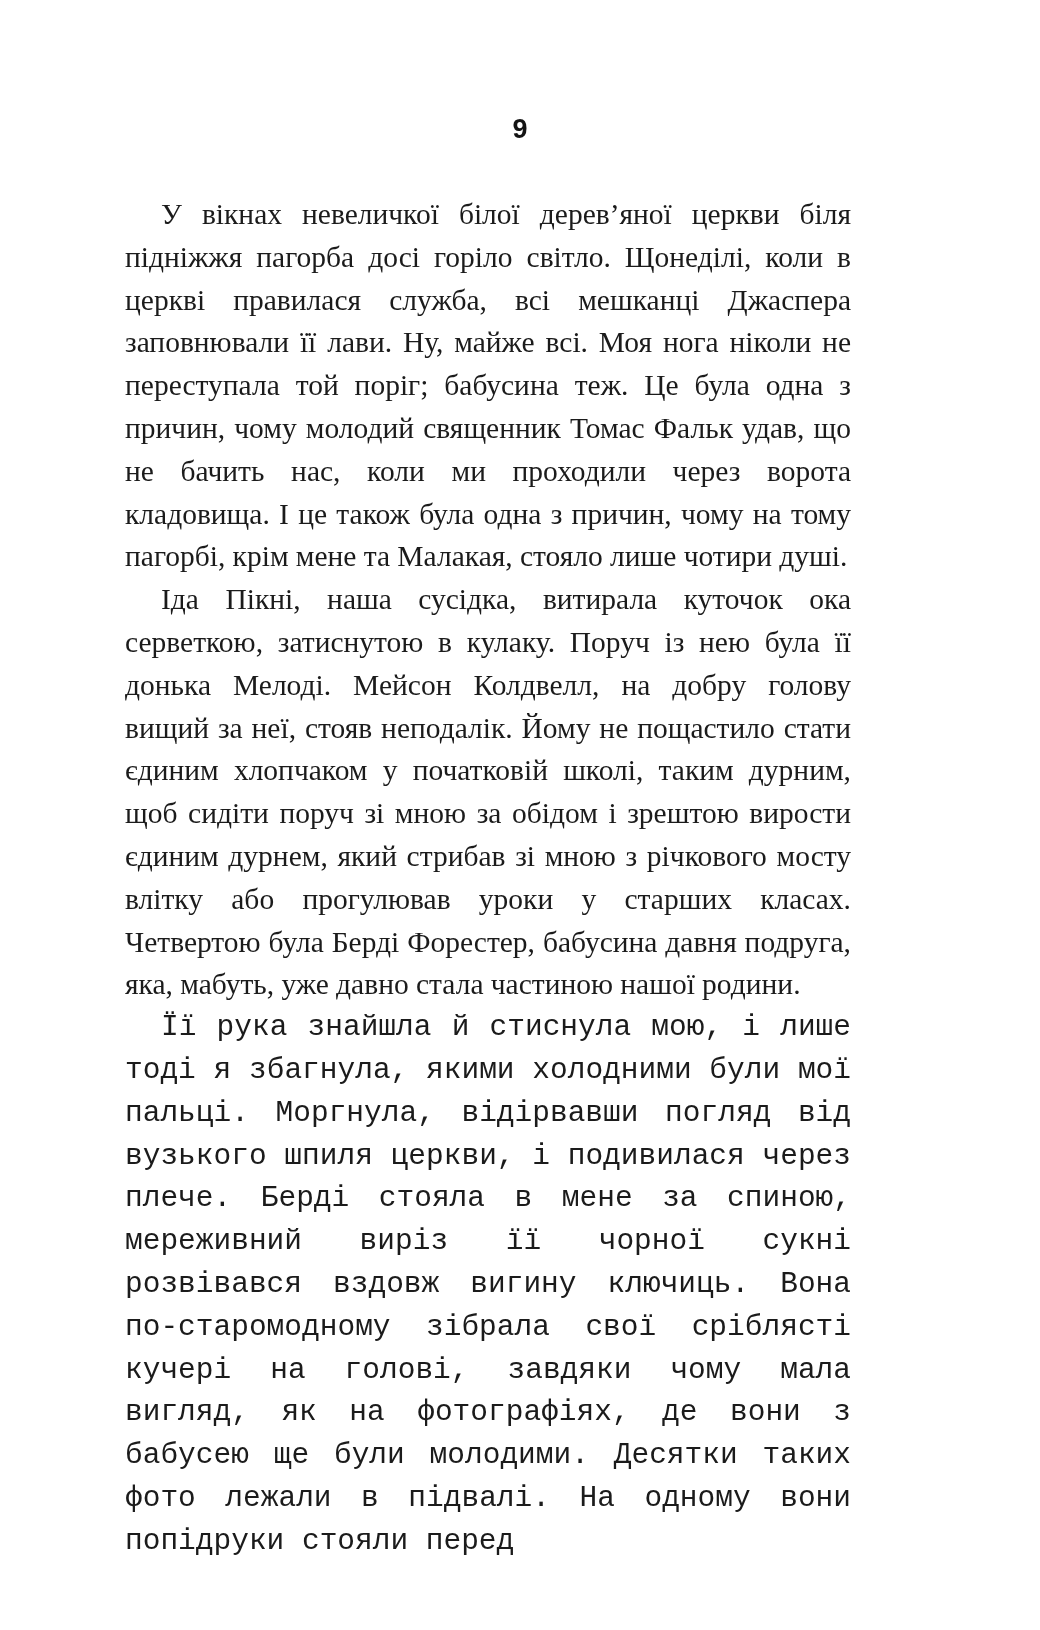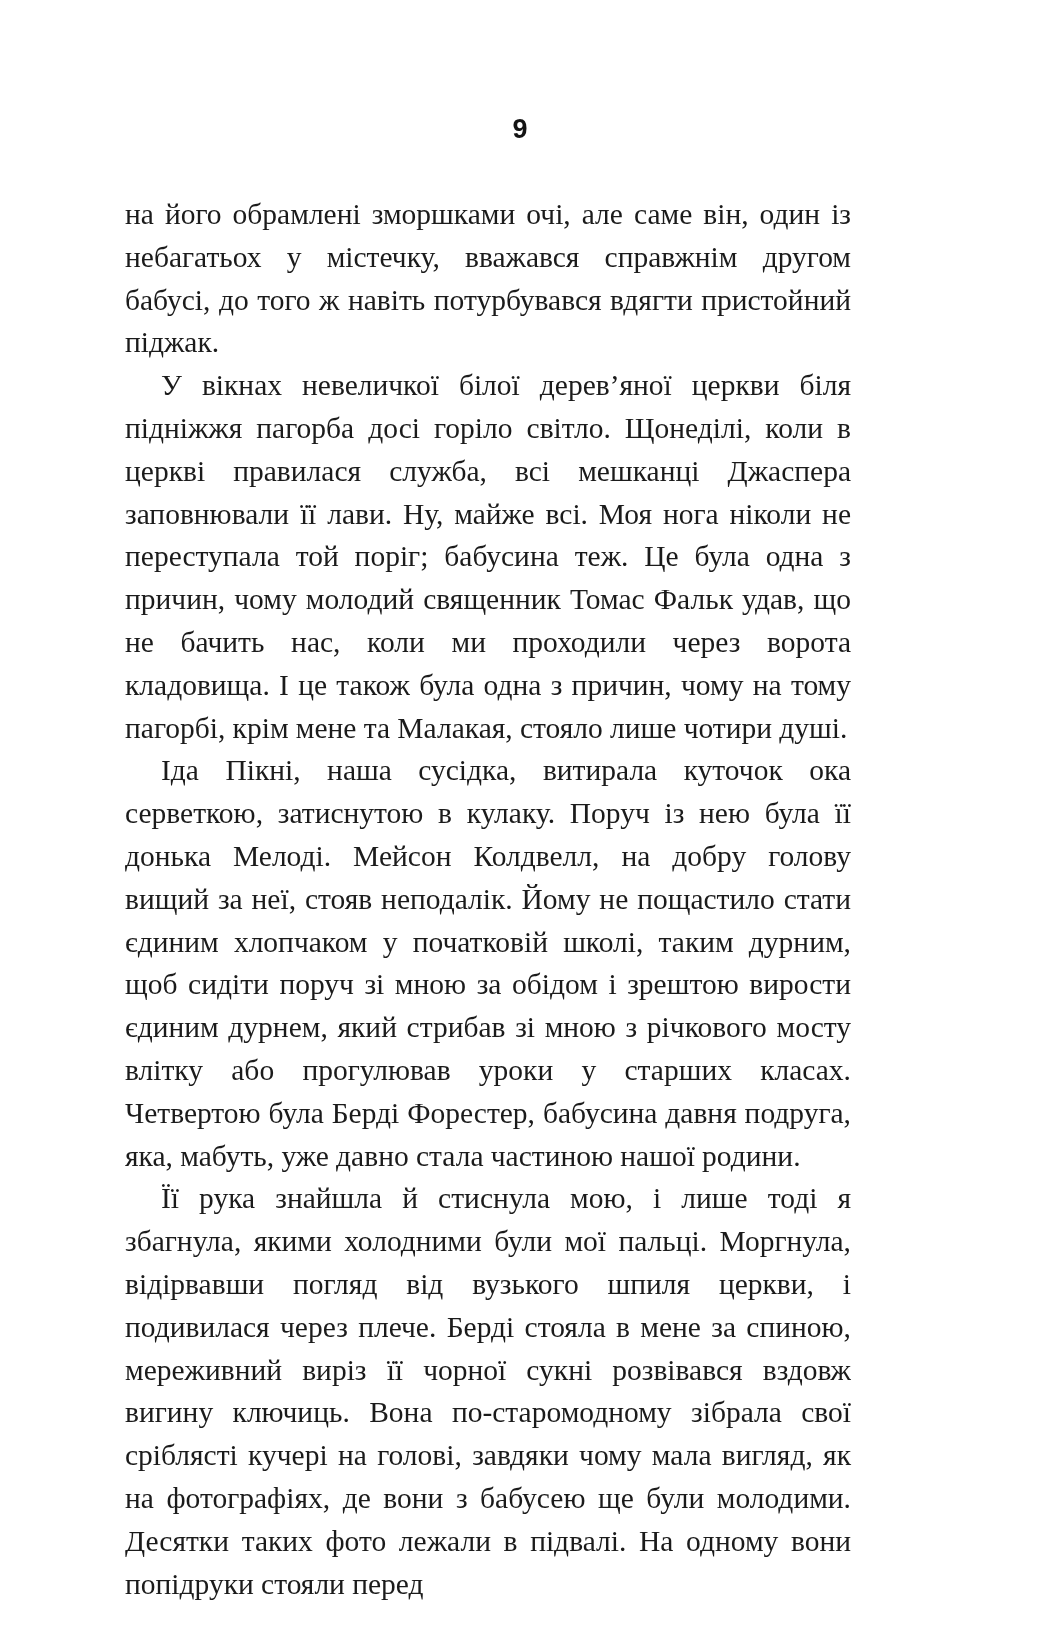--- a/index.html
+++ b/index.html
@@ -54,33 +54,33 @@
     text-justify: inter-word;
     text-indent: 36px;
     hyphens: manual;
     word-spacing: -0.1px;
   }
   .para.cont {
     text-indent: 0;
   }
   .para.last-full {
     text-align: justify;
+    font-family: Liberation Mono, monospace;
   }
   
 </style>
 </head>
 <body>
 
 <div class="page">
 
   <div class="folio">9</div>
 
   <div class="textblock">
 
-    <p class="para cont">на його обрамлені зморшками очі, але саме він, один із небагатьох у містечку, вважався справжнім другом бабусі, до того ж навіть потурбувався вдягти пристойний піджак.</p>
 
     <p class="para">У вікнах невеличкої білої дерев’яної церкви біля підніжжя пагорба досі горіло світло. Щонеділі, коли в церкві правилася служба, всі мешканці Джаспера заповнювали її лави. Ну, майже всі. Моя нога ніколи не переступала той поріг; бабусина теж. Це була одна з причин, чому молодий священник Томас Фальк удав, що не бачить нас, коли ми проходили через ворота кладовища. І це також була одна з причин, чому на тому пагорбі, крім мене та Малакая, стояло лише чотири душі.</p>
 
     <p class="para">Іда Пікні, наша сусідка, витирала куточок ока серветкою, затиснутою в кулаку. Поруч із нею була її донька Мелоді. Мейсон Колдвелл, на добру голову вищий за неї, стояв неподалік. Йому не пощастило стати єдиним хлопчаком у початковій школі, таким дурним, щоб сидіти поруч зі мною за обідом і зрештою вирости єдиним дурнем, який стрибав зі мною з річкового мосту влітку або прогулював уроки у старших класах. Четвертою була Берді Форестер, бабусина давня подруга, яка, мабуть, уже давно стала частиною нашої родини.</p>
 
     <p class="para last-full">Її рука знайшла й стиснула мою, і лише тоді я збагнула, якими холодними були мої пальці. Моргнула, відірвавши погляд від вузького шпиля церкви, і подивилася через плече. Берді стояла в мене за спиною, мереживний виріз її чорної сукні розвівався вздовж вигину ключиць. Вона по-старомодному зібрала свої сріблясті кучері на голові, завдяки чому мала вигляд, як на фотографіях, де вони з бабусею ще були молодими. Десятки таких фото лежали в підвалі. На одному вони попідруки стояли перед</p>
 
   </div>
 
 </div>

